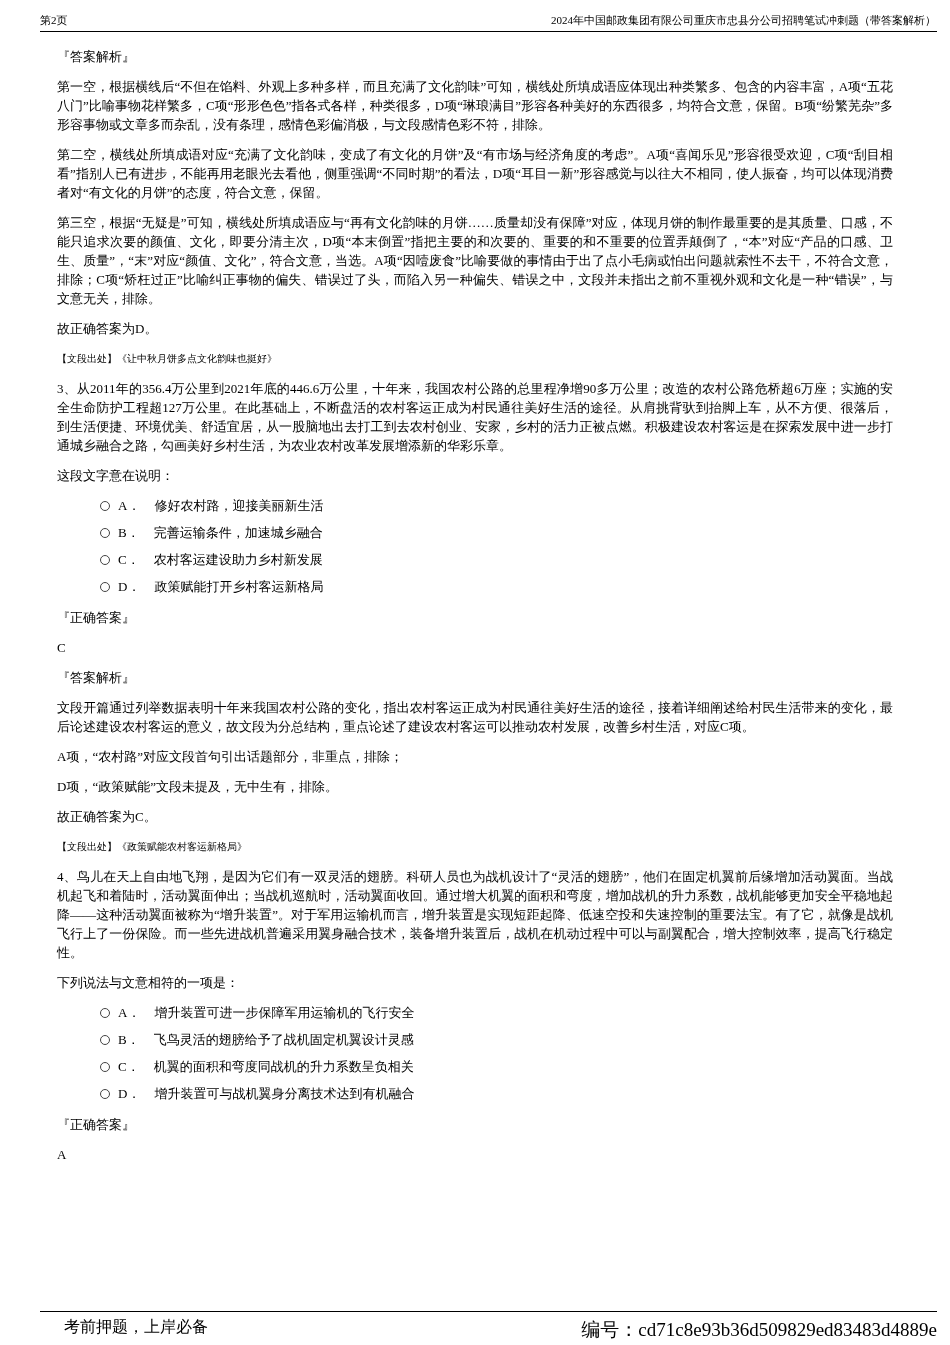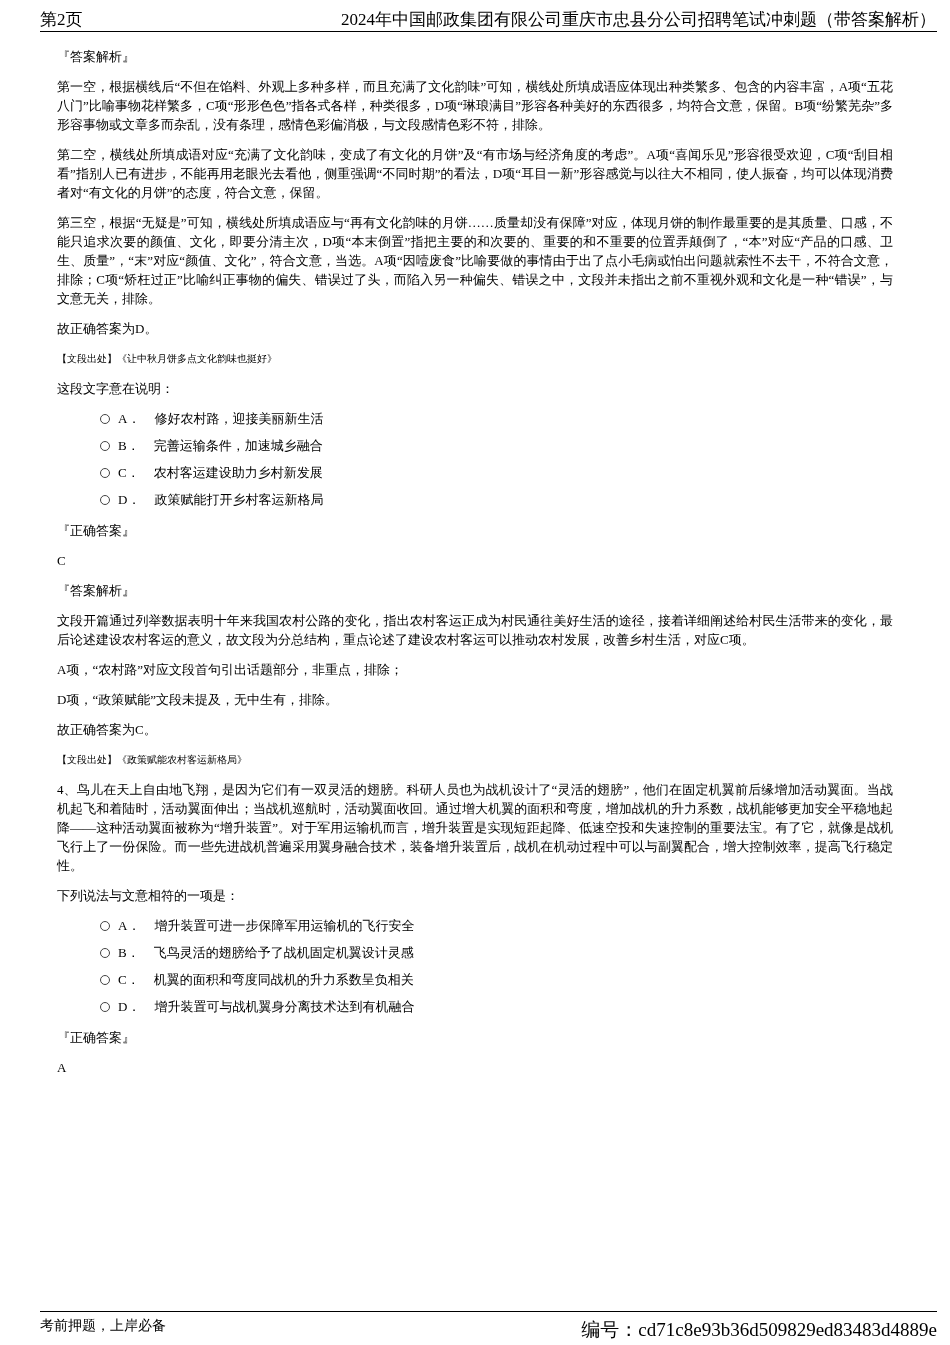--- a/index.html
+++ b/index.html
@@ -13,21 +13,21 @@
     overflow: hidden;
     box-sizing: border-box;
   }
   
   .page-header {
     position: absolute;
     top: 13px; left: 40px; right: 14px;
     display: flex;
     justify-content: space-between;
     align-items: flex-end;
-    font-size: 17px;
+    font-size: 11px;
     line-height: 14px;
   }
   .rule { position: absolute; left: 40px; right: 13px; border-top: 1px solid #000; }
   .rule-top { top: 31px; }
   .rule-bottom { top: 1311px; }
   
   .content {
     position: absolute;
     top: 47px; left: 57px; right: 57px;
     font-size: 13px;
@@ -56,21 +56,21 @@
   .opt-letter { margin-right: 14px; }
   .conclusion { margin-top: 14px; }
   
   .page-footer {
     position: absolute;
     top: 1317px; left: 40px; right: 13px;
     display: flex;
     justify-content: space-between;
     align-items: flex-start;
   }
-  .footer-left { font-size: 14px; }
+  .footer-left { font-size: 16px; margin-left: 24px; }
   .footer-right { font-size: 19px; }
 </style>
 </head>
 <body>
 
 <div class="page">
 
   <div class="page-header">
     <span>第2页</span>
     <span>2024年中国邮政集团有限公司重庆市忠县分公司招聘笔试冲刺题（带答案解析）</span>
@@ -79,20 +79,21 @@
 
   <div class="content">
 
     <p class="heading-first">『答案解析』</p>
     <p>第一空，根据横线后“不但在馅料、外观上多种多样，而且充满了文化韵味”可知，横线处所填成语应体现出种类繁多、包含的内容丰富，A项“五花八门”比喻事物花样繁多，C项“形形色色”指各式各样，种类很多，D项“琳琅满目”形容各种美好的东西很多，均符合文意，保留。B项“纷繁芜杂”多形容事物或文章多而杂乱，没有条理，感情色彩偏消极，与文段感情色彩不符，排除。</p>
     <p>第二空，横线处所填成语对应“充满了文化韵味，变成了有文化的月饼”及“有市场与经济角度的考虑”。A项“喜闻乐见”形容很受欢迎，C项“刮目相看”指别人已有进步，不能再用老眼光去看他，侧重强调“不同时期”的看法，D项“耳目一新”形容感觉与以往大不相同，使人振奋，均可以体现消费者对“有文化的月饼”的态度，符合文意，保留。</p>
     <p>第三空，根据“无疑是”可知，横线处所填成语应与“再有文化韵味的月饼……质量却没有保障”对应，体现月饼的制作最重要的是其质量、口感，不能只追求次要的颜值、文化，即要分清主次，D项“本末倒置”指把主要的和次要的、重要的和不重要的位置弄颠倒了，“本”对应“产品的口感、卫生、质量”，“末”对应“颜值、文化”，符合文意，当选。A项“因噎废食”比喻要做的事情由于出了点小毛病或怕出问题就索性不去干，不符合文意，排除；C项“矫枉过正”比喻纠正事物的偏失、错误过了头，而陷入另一种偏失、错误之中，文段并未指出之前不重视外观和文化是一种“错误”，与文意无关，排除。</p>
     <p class="conclusion">故正确答案为D。</p>
     <p class="meta source"><span>【文段出处】</span><span>《让中秋月饼多点文化韵味也挺好》</span></p>
 
+    <p>3、从2011年的356.4万公里到2021年底的446.6万公里，十年来，我国农村公路的总里程净增90多万公里；改造的农村公路危桥超6万座；实施的安全生命防护工程超127万公里。在此基础上，不断盘活的农村客运正成为村民通往美好生活的途径。从肩挑背驮到抬脚上车，从不方便、很落后，到生活便捷、环境优美、舒适宜居，从一股脑地出去打工到去农村创业、安家，乡村的活力正被点燃。积极建设农村客运是在探索发展中进一步打通城乡融合之路，勾画美好乡村生活，为农业农村改革发展增添新的华彩乐章。</p>
     <p class="prompt">这段文字意在说明：</p>
 
     <div class="opts">
       <div class="opt">
         <span class="radio"></span>
         <span class="opt-letter">A．</span>
         <span class="opt-text">修好农村路，迎接美丽新生活</span>
       </div>
       <div class="opt">
         <span class="radio"></span>

